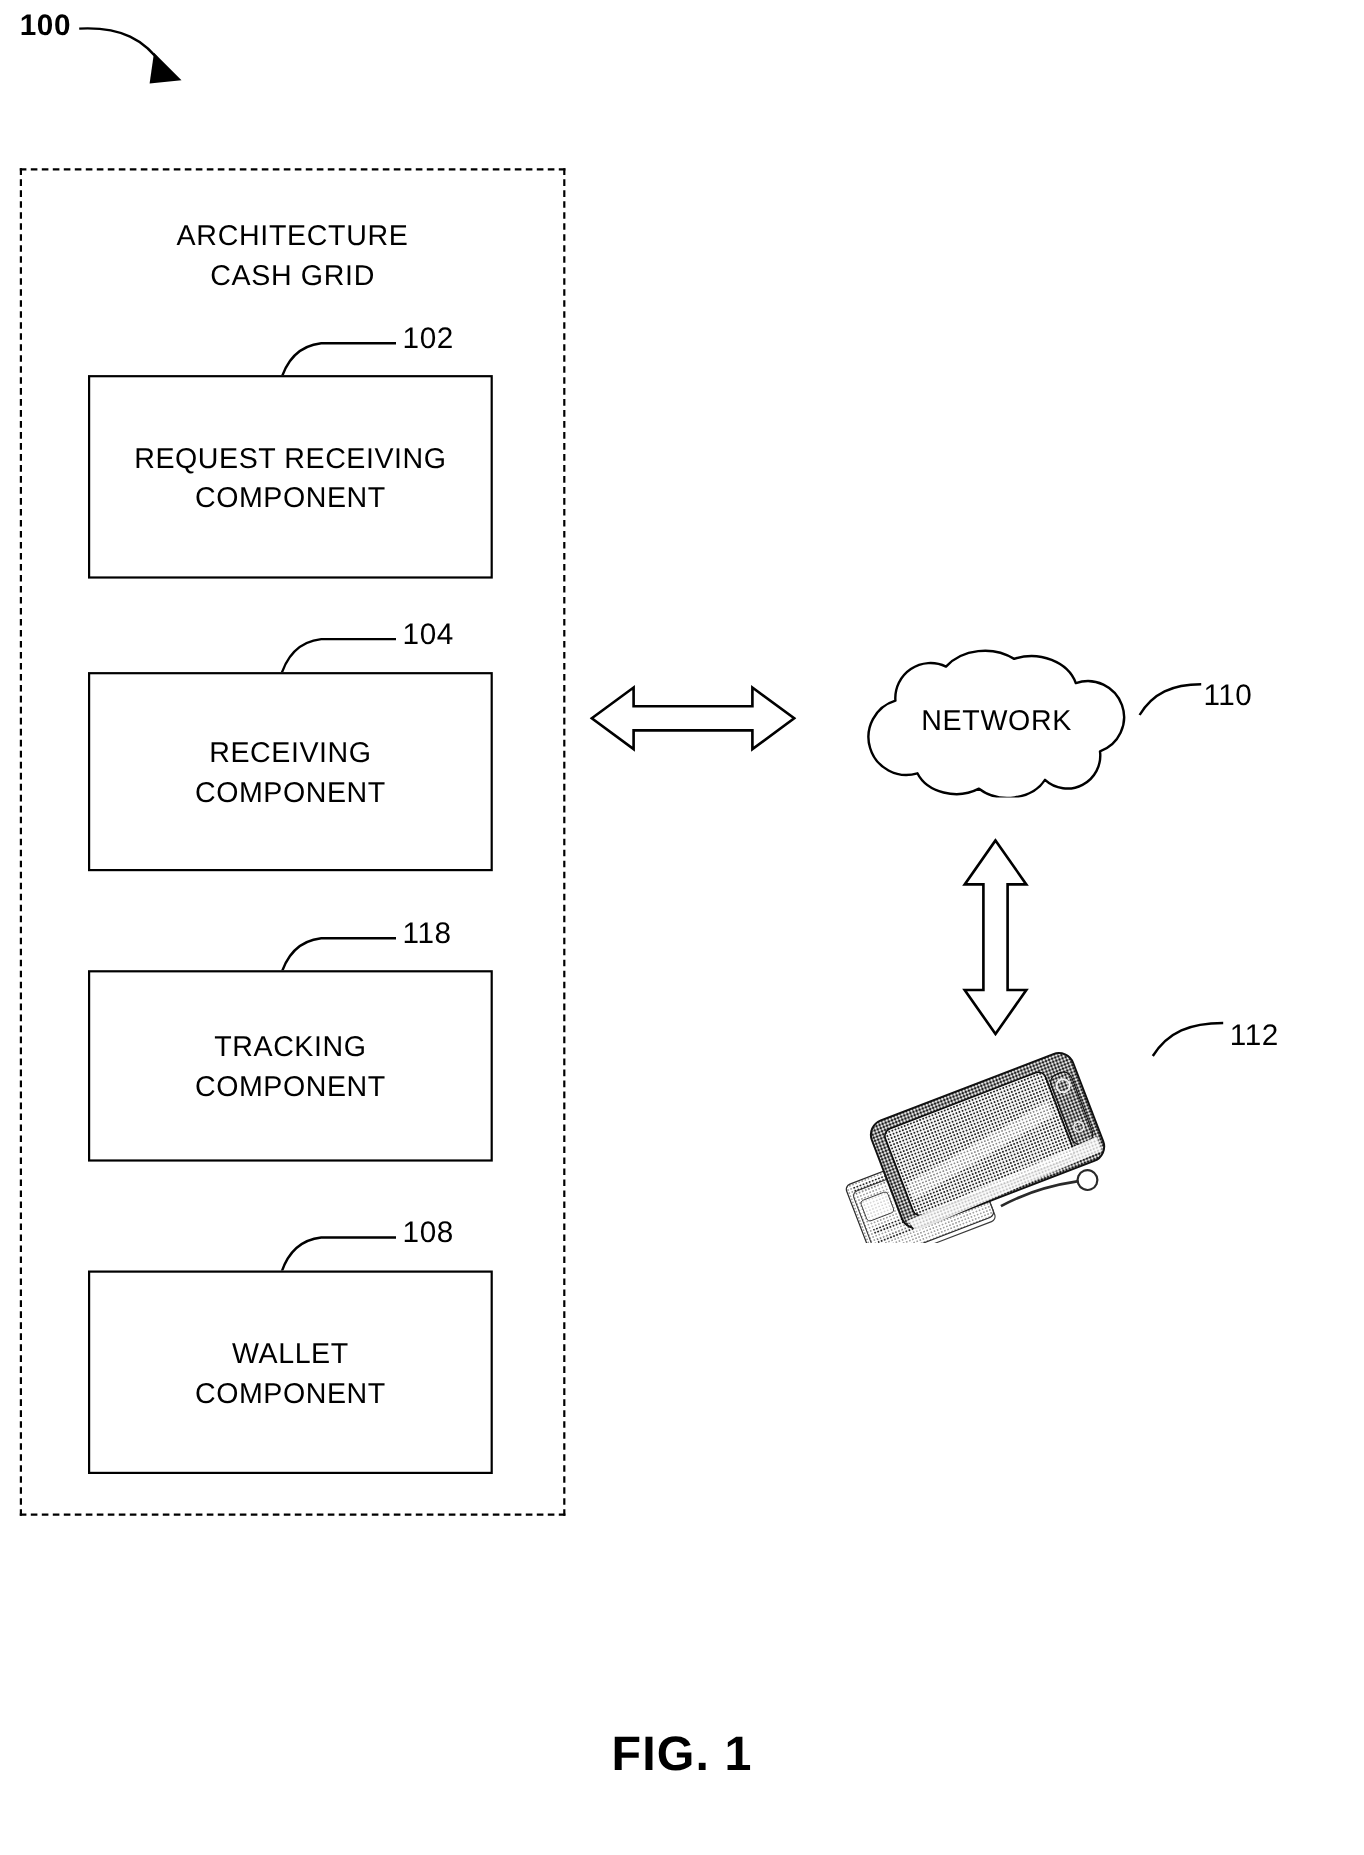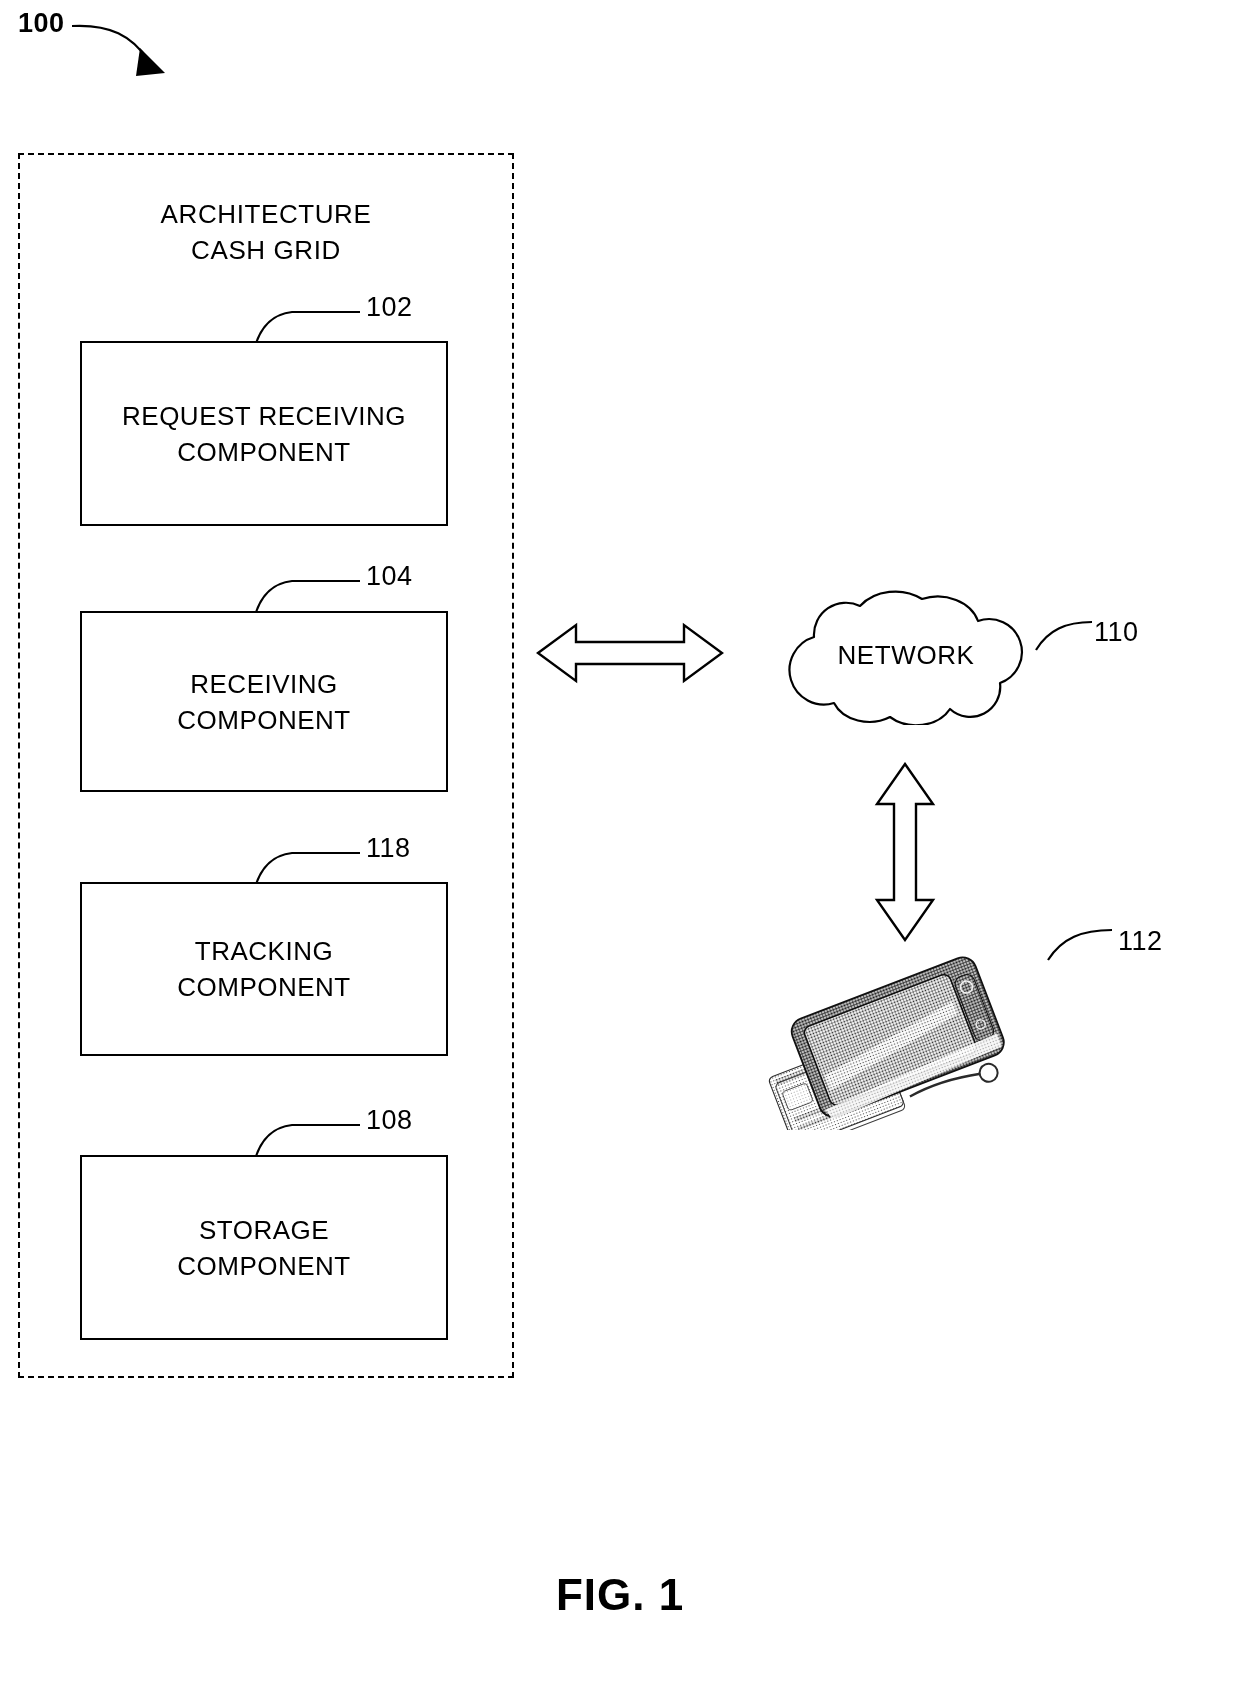--- a/index.html
+++ b/index.html
@@ -240,21 +240,21 @@
   </div>
 
   <div class="callout" id="callout-108">
     <svg width="130" height="60" viewBox="0 0 130 60">
       <path d="M14,58 C 20,34 34,22 52,20 L 120,20" fill="none" stroke="#000" stroke-width="2.2"></path>
     </svg>
     <span class="callout-num">108</span>
   </div>
   <div class="component-box" id="box-108">
     <div class="component-label left-ish">
-      <div>STORAGE</div>
+      <div>WALLET</div>
       <div>COMPONENT</div>
     </div>
   </div>
 
   <div class="abs" id="horiz-arrow">
     <svg width="188" height="62" viewBox="0 0 188 62">
       <polygon points="2,31 40,3 40,20 148,20 148,3 186,31 148,59 148,42 40,42 40,59" fill="#ffffff" stroke="#000000" stroke-width="2.4" stroke-linejoin="miter"></polygon>
     </svg>
   </div>
 

